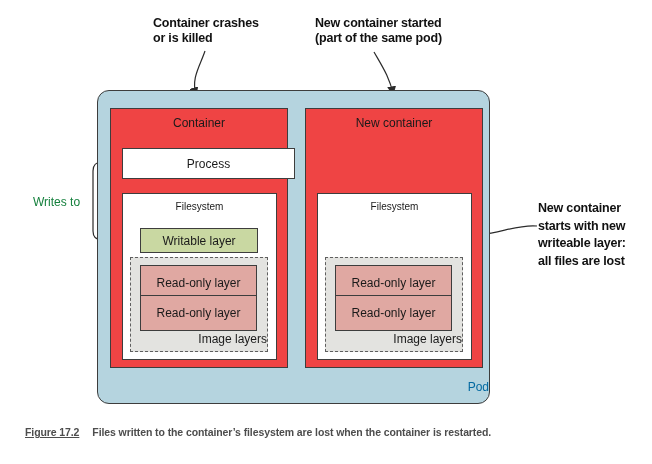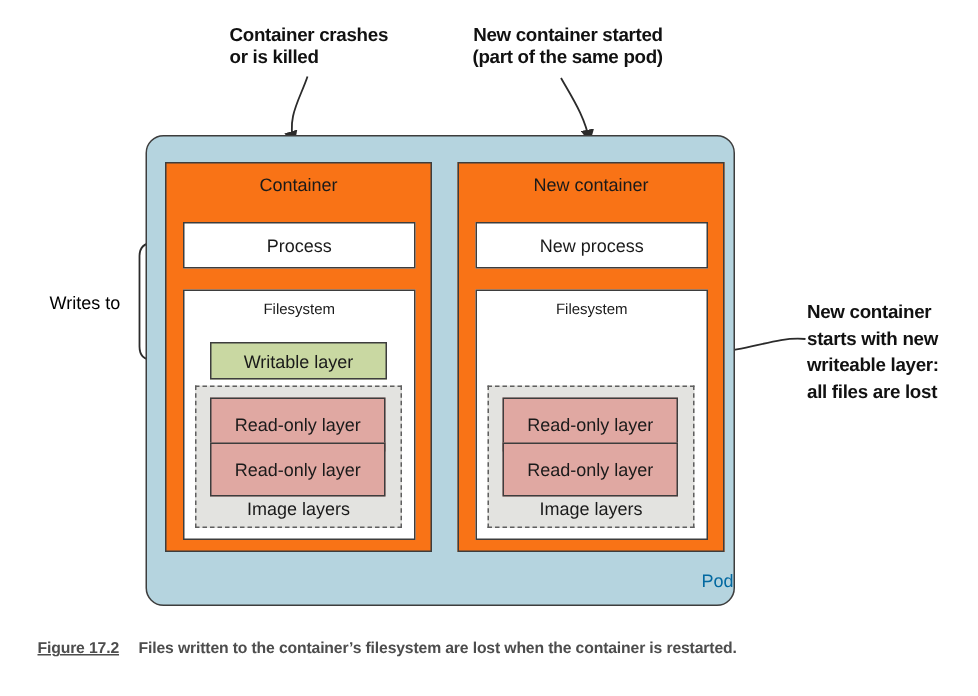--- a/index.html
+++ b/index.html
@@ -8,45 +8,45 @@
     font-family:"Liberation Sans","DejaVu Sans",sans-serif;color:#1a1a1a;
   }
   svg.overlay{position:absolute;left:0;top:0;width:652px;height:464px;pointer-events:none;}
 
   
   .ann{
     position:absolute;font-weight:bold;font-size:12.5px;line-height:15px;
     color:#111111;white-space:pre-line;letter-spacing:-0.2px;
   }
   .ann.top-left{left:141px;top:16px;margin-left:12px;}
-  .ann.top-right{left:315px;top:16px;text-align:right;}
+  .ann.top-right{left:315px;top:16px;}
   .ann.right-note{left:538px;top:200px;line-height:17.5px;}
 
-  .writes-to{position:absolute;left:33px;top:195px;font-size:12px;color:#000000;}
+  .writes-to{position:absolute;left:33px;top:195px;font-size:12px;color:#15803d;}
 
   
   .pod{
     position:absolute;left:97px;top:90px;width:393px;height:314px;
     background:#b5d4df;border:1.5px solid #3d3d3d;border-radius:12px;box-sizing:border-box;
   }
   .pod-label{
     position:absolute;left:0;bottom:9px;width:100%;text-align:right;font-size:12px;color:#0369a1;
   }
 
   
   .container-box{
     position:absolute;top:17px;width:178px;height:260px;
-    background:#f97316;border:1px solid #3d3d3d;box-sizing:border-box;
+    background:#ef4444;border:1px solid #3d3d3d;box-sizing:border-box;
   }
   .container-box.left{left:12px;}
   .container-box.right{left:207px;}
   .box-title{position:absolute;top:7px;left:0;width:100%;text-align:center;font-size:12px;}
 
   .process{
-    position:absolute;left:11px;top:39px;width:155px;height:31px;
+    position:absolute;left:11px;top:39px;width:173px;height:31px;
     background:#ffffff;border:1px solid #3d3d3d;box-sizing:border-box;
     display:flex;align-items:center;justify-content:center;font-size:12px;
   }
   .filesystem{
     position:absolute;left:11px;top:84px;width:155px;height:167px;
     background:#ffffff;border:1px solid #3d3d3d;box-sizing:border-box;
   }
   .fs-title{position:absolute;top:7px;left:0;width:100%;text-align:center;font-size:10px;}
   .writable{
     position:absolute;left:17px;top:34px;width:118px;height:25px;
@@ -57,21 +57,21 @@
     position:absolute;left:7px;top:63px;width:138px;height:95px;
     background:#e3e3e0;border:1px dashed #5f5f5f;box-sizing:border-box;
   }
   .ro{
     position:absolute;left:9px;width:117px;height:36px;
     background:#e0a8a2;border:1px solid #3d3d3d;box-sizing:border-box;
     display:flex;align-items:center;justify-content:center;font-size:12px;
   }
   .ro.first{top:7px;}
   .ro.second{top:37px;}
-  .il-label{position:absolute;bottom:5px;left:0;width:100%;text-align:center;font-size:12px;}
+  .il-label{position:absolute;bottom:5px;left:0;width:100%;text-align:right;font-size:12px;}
 
   
   .caption{position:absolute;left:25px;top:426px;font-size:10.5px;font-weight:bold;color:#4d4d4d;letter-spacing:-0.1px;white-space:nowrap;}
   .caption .fig{margin-right:13px;text-decoration:underline;}
 </style>
 </head>
 <body>
 
 <div class="page">
 
@@ -112,21 +112,20 @@
         <div class="image-layers">
           <div class="ro first">Read-only layer</div>
           <div class="ro second">Read-only layer</div>
           <div class="il-label">Image layers</div>
         </div>
       </div>
     </div>
 
     <div class="container-box right">
       <div class="box-title">New container</div>
-      <div class="process">New process</div>
       <div class="filesystem">
         <div class="fs-title">Filesystem</div>
         <div class="image-layers">
           <div class="ro first">Read-only layer</div>
           <div class="ro second">Read-only layer</div>
           <div class="il-label">Image layers</div>
         </div>
       </div>
     </div>
 

